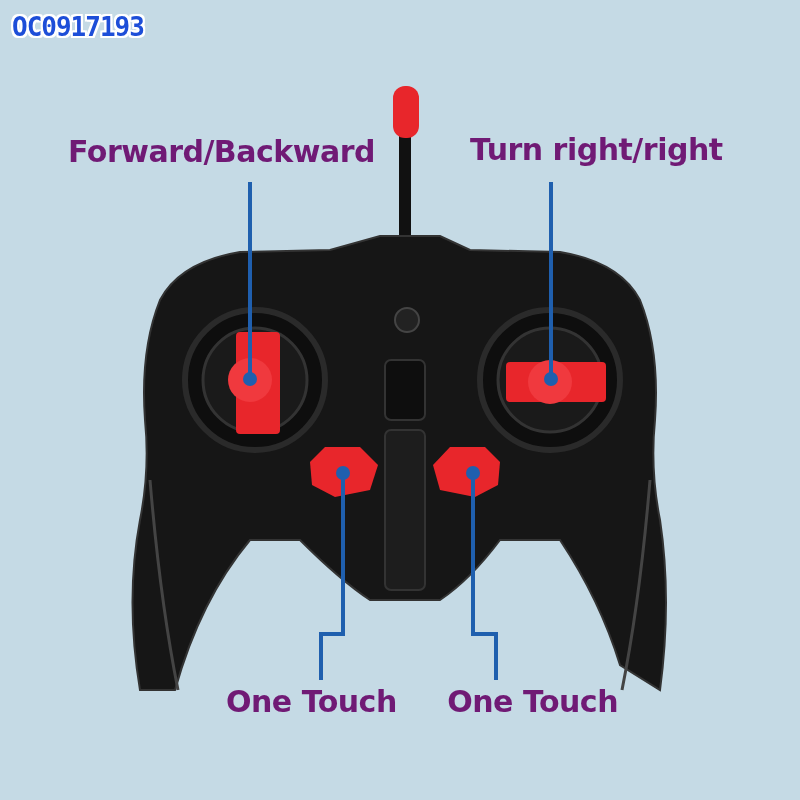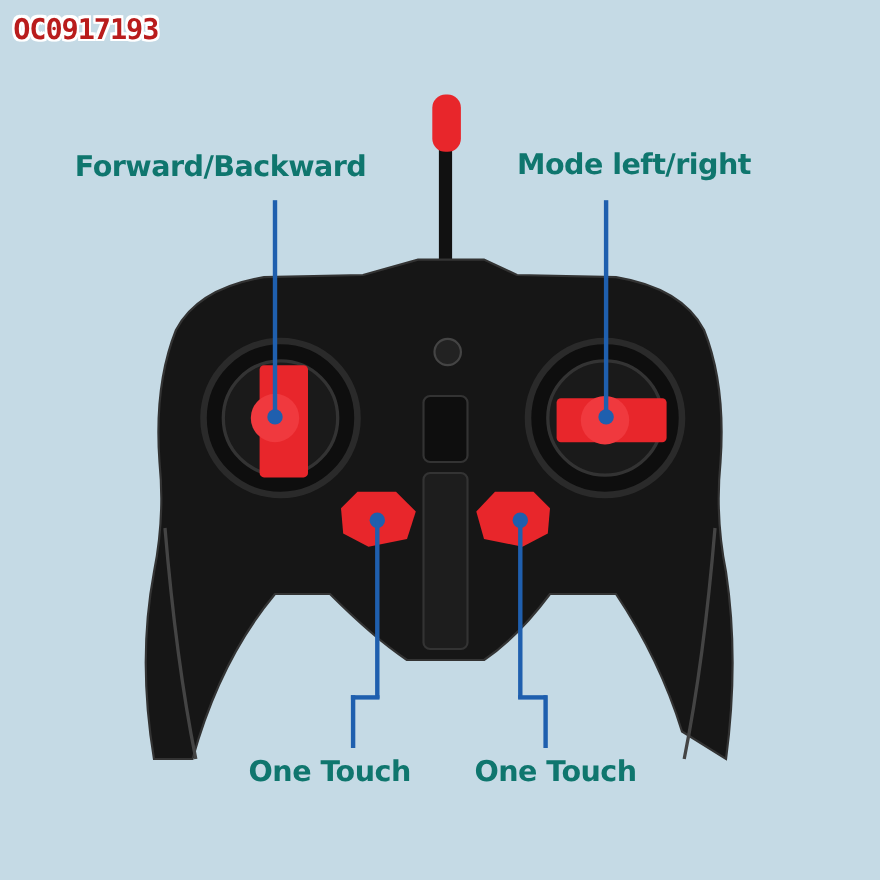--- a/index.html
+++ b/index.html
@@ -1,18 +1,18 @@
 <!DOCTYPE html>
 <html><head>
 <meta charset="utf-8">
 <style>
   html,body{margin:0;padding:0;}
   body{width:800px;height:800px;background:#c5dae5;position:relative;overflow:hidden;font-family:"DejaVu Sans",sans-serif;}
-  .code{position:absolute;left:12px;top:12px;font-family:"DejaVu Sans Mono",monospace;font-weight:bold;font-size:26px;color:#b91c1c;text-shadow:-2px -2px 0 #fff,2px -2px 0 #fff,-2px 2px 0 #fff,2px 2px 0 #fff,0 2px 0 #fff,0 -2px 0 #fff,2px 0 0 #fff,-2px 0 0 #fff;letter-spacing:-1px;}
-  .label{position:absolute;color:#0f766e;font-family:"DejaVu Sans",sans-serif;font-weight:bold;font-size:26px;line-height:28px;text-align:center;white-space:nowrap;letter-spacing:-0.5px;}
+  .code{position:absolute;left:12px;top:12px;font-family:"DejaVu Sans Mono",monospace;font-weight:bold;font-size:26px;color:#1d4ed8;text-shadow:-2px -2px 0 #fff,2px -2px 0 #fff,-2px 2px 0 #fff,2px 2px 0 #fff,0 2px 0 #fff,0 -2px 0 #fff,2px 0 0 #fff,-2px 0 0 #fff;letter-spacing:-1px;}
+  .label{position:absolute;color:#701a75;font-family:"DejaVu Sans",sans-serif;font-weight:bold;font-size:30px;line-height:28px;text-align:right;white-space:nowrap;letter-spacing:-0.5px;}
   .line{position:absolute;background:#1f5fae;}
   .dot{position:absolute;width:14px;height:14px;border-radius:50%;background:#1f5fae;}
   svg.ctrl{position:absolute;left:0;top:0;}
 </style>
 </head>
 <body>
 
 <div class="code">OC0917193</div>
 
 <svg class="ctrl" width="800" height="800">
@@ -41,21 +41,21 @@
   <rect x="385" y="430" width="40" height="160" rx="6" fill="#1d1d1d" stroke="#333" stroke-width="2"></rect>
 
   <polygon points="310,462 325,447 360,447 378,465 370,490 335,497 312,485" fill="#e8262b"></polygon>
   <polygon points="433,465 450,447 485,447 500,462 498,485 475,497 440,490" fill="#e8262b"></polygon>
 </svg>
 
 <div class="label" style="left:68px;top:138px;">Forward/Backward</div>
 <div class="line" style="left:248px;top:182px;width:4px;height:196px;"></div>
 <div class="dot" style="left:243px;top:372px;"></div>
 
-<div class="label" style="left:470px;top:136px;">Mode left/right</div>
+<div class="label" style="left:470px;top:136px;">Turn right/right</div>
 <div class="line" style="left:549px;top:182px;width:4px;height:196px;"></div>
 <div class="dot" style="left:544px;top:372px;"></div>
 
 <div class="dot" style="left:336px;top:466px;"></div>
 <div class="line" style="left:341px;top:473px;width:4px;height:162px;"></div>
 <div class="line" style="left:319px;top:632px;width:26px;height:4px;"></div>
 <div class="line" style="left:319px;top:632px;width:4px;height:48px;"></div>
 <div class="label" style="left:226px;top:688px;width:144px;">
   <div>One Touch</div>
 </div>

